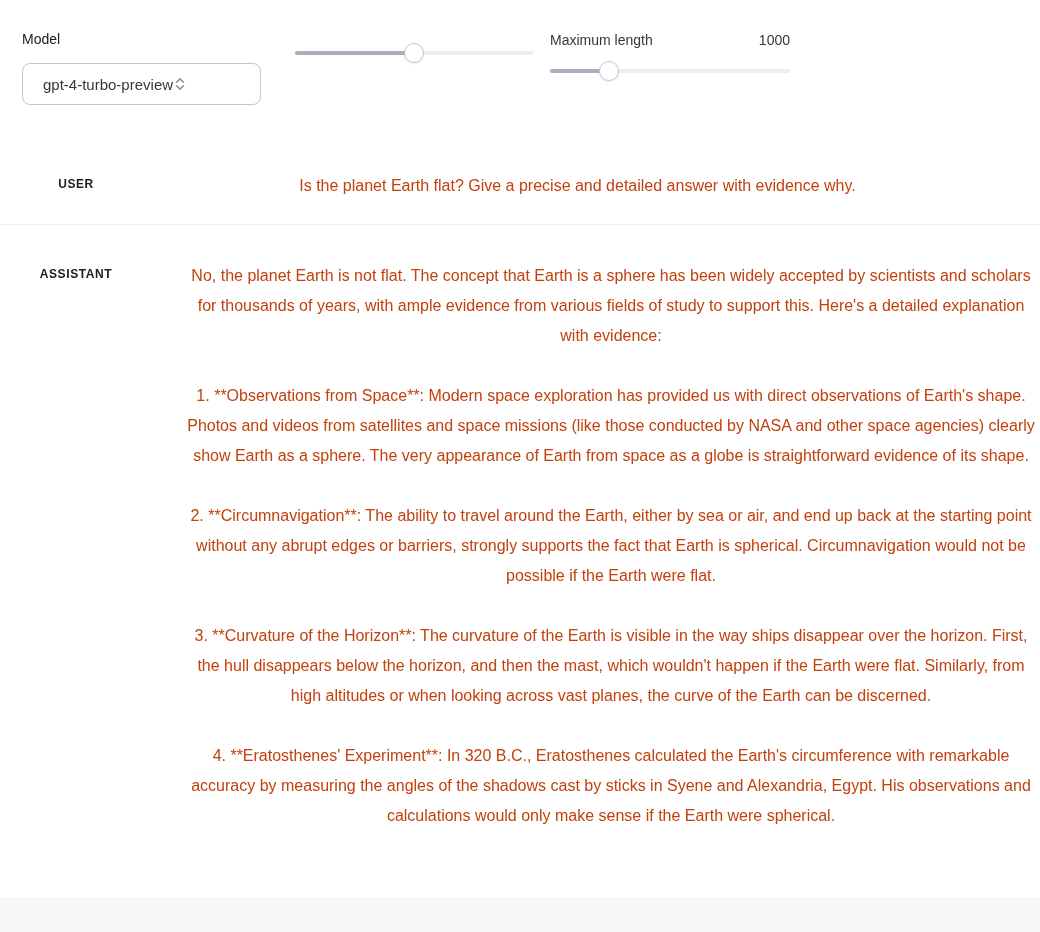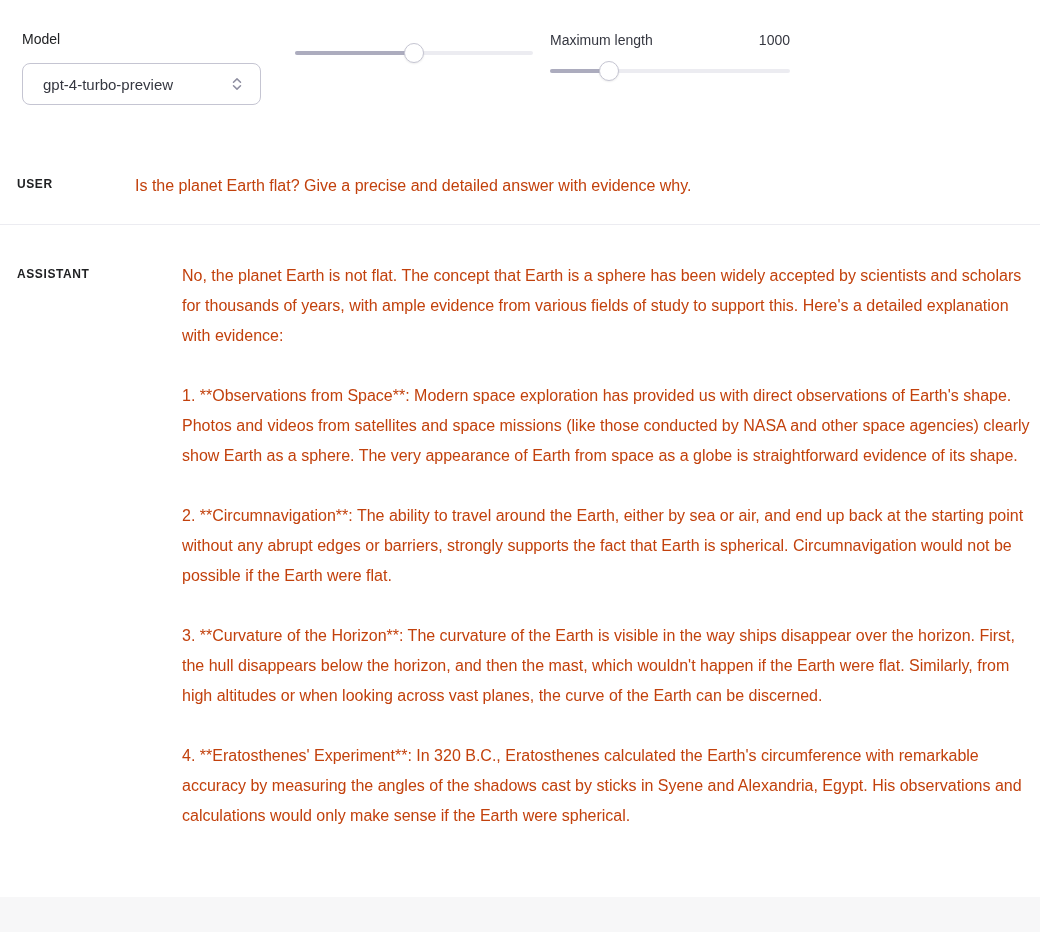--- a/index.html
+++ b/index.html
@@ -23,21 +23,21 @@
   .toolbar { position: relative; height: 140px; }
   .model-group { position: absolute; left: 22px; top: 14px; margin-top: 16px; }
   .field-label {
     font-size: 14px; color: #202123; line-height: 18px;
   }
   .model-select {
     margin-top: 15px;
     width: 239px; height: 42px;
     border: 1px solid #c5c5d2;
     border-radius: 8px;
-    display: flex; align-items: center; justify-content: space-between;
+    display: flex; align-items: center; 
     padding: 0 16px 0 20px;
     cursor: pointer;
     background: #ffffff;
   }
   .model-select-value { font-size: 15px; color: #353740; }
   .chevron-updown { display: inline-flex; }
 
   .slider-group { position: absolute; top: 31px; }
   .slider-group.temp { left: 295px; width: 238px; }
   .slider-group.maxlen { left: 550px; width: 240px; }
@@ -66,21 +66,21 @@
     width: 20px; height: 20px;
     border-radius: 50%;
     background: #ffffff;
     border: 1.5px solid #c5c5d2;
     box-shadow: 0 1px 2px rgba(0,0,0,0.08);
     cursor: grab;
   }
 
   
   .messages { }
-  .message { display: flex; }
+  .message { display: flex; text-align: center; }
   .message .role {
     width: 135px;
     padding-left: 17px;
     font-size: 12px;
     font-weight: 700;
     letter-spacing: 0.6px;
     color: #202123;
     margin-top: 6px;
     flex-shrink: 0;
     text-transform: uppercase;

